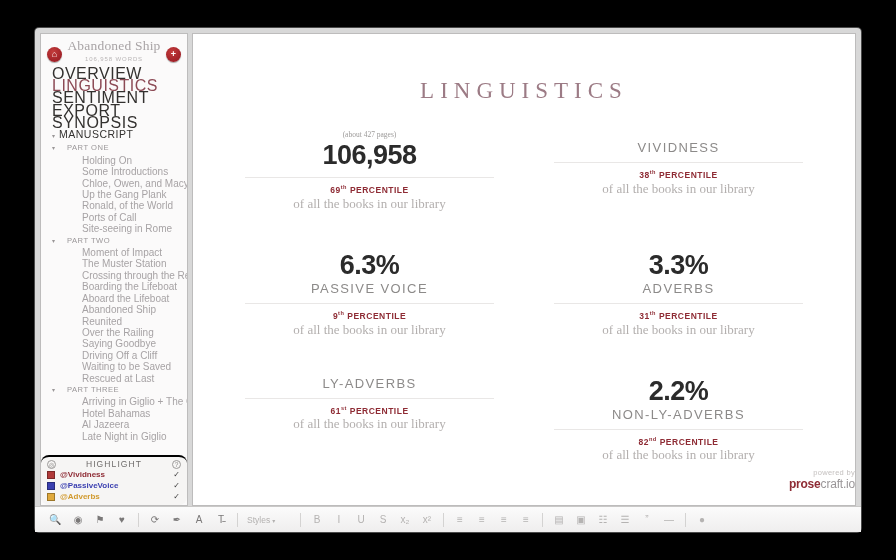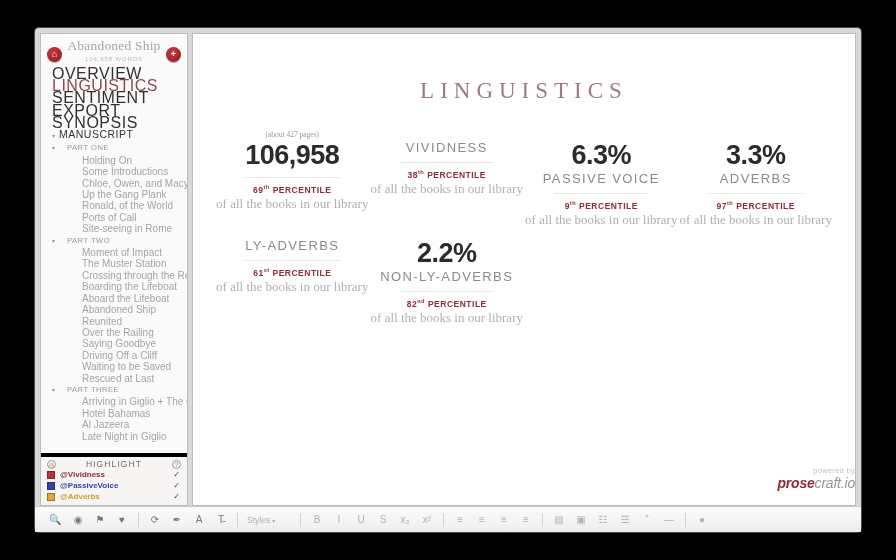--- a/index.html
+++ b/index.html
@@ -52,21 +52,21 @@
   }
   .nav-main div.active { color: #8c4a55; }
 
   .tree { padding-left: 11px; overflow: hidden; flex: 1; min-height: 0; }
   .tree-row { display: flex; align-items: baseline; cursor: pointer; line-height: 11.4px; }
   .disc { font-size: 6px; color: #9a9798; width: 7px; flex: none; }
   .lvl0 { font-size: 10.5px; letter-spacing: .5px; color: #33312f; }
   .lvl1 { font-size: 7.6px; letter-spacing: .5px; color: #9a9698; padding-left: 8px; }
   .lvl2 { font-size: 10px; color: #a7a3a5; padding-left: 23px; white-space: nowrap; }
 
-  .hl-panel { border-top: 4px solid #000000; background: #f6f5f4; padding: 2px 0 3px 0; }
+  .hl-panel { border-top: 2px solid #000000; background: #f6f5f4; padding: 2px 0 3px 0; border-radius: 8px; }
   .hl-head { display: flex; align-items: center; padding: 0 6px; }
   .hl-title { flex: 1; text-align: center; font-size: 8.5px; letter-spacing: 1.1px; color: #6e6b6a; }
   .hl-ico { width: 9px; height: 9px; border-radius: 50%; border: 1px solid #9c9a99;
             font-size: 6.5px; line-height: 8px; text-align: center; color: #8a8886; cursor: pointer; }
   .hl-row { display: flex; align-items: center; padding: 1px 7px 1px 6px; gap: 5px; cursor: pointer; }
   .sw { width: 8px; height: 8px; flex: none; border: 1px solid rgba(0,0,0,.3); }
   .hl-label { flex: 1; font-size: 8px; font-weight: bold; }
   .chk { font-size: 8px; color: #3a3a3a; }
 
   
@@ -74,34 +74,35 @@
     flex: 1; background: #fff; border: 1px solid #bdbcbc;
     display: flex; flex-direction: column; position: relative; min-height: 0;
   }
   .page-title {
     text-align: center; font-family: "Liberation Serif", serif;
     font-size: 23px; letter-spacing: 6px; color: #9c7b85;
     margin-top: 44px; font-weight: 400;
   }
   .grid {
     margin-top: 26px; padding: 0 22px;
-    display: grid; grid-template-columns: repeat(4, 1fr);
+    display: grid; grid-template-columns: repeat(2, 1fr);
+    row-gap: 28px;
   }
   .stat { text-align: center; position: relative; }
   .pages { font-size: 7.5px; color: #9c9a99; font-family: "Liberation Serif", serif; margin-bottom: 1px; height: 9px; }
   .big { font-size: 27px; font-weight: bold; color: #2b2b2b; letter-spacing: -.5px; line-height: 30px; }
   .lab { font-size: 13px; color: #8c8a89; letter-spacing: 1.4px; margin-top: 1px; }
   .rule { height: 1px; background: #e9e7e6; margin: 7px 30px 6px 30px; }
   .pct { font-size: 8.5px; font-weight: bold; color: #8e2b34; letter-spacing: .5px; }
   .pct sup { font-size: 5.6px; }
   .sub { font-size: 13px; color: #b3afae; font-family: "Liberation Serif", serif; margin-top: 1px; }
 
   .footer { position: absolute; bottom: 14px; left: 0; right: 0; text-align: right; }
   .footer .pw { font-size: 7.5px; color: #c3bfbe; letter-spacing: .3px; }
-  .footer .brand { font-size: 14px; letter-spacing: -.2px; font-style: italic; }
+  .footer .brand { font-size: 12px; letter-spacing: -.2px; }
   .footer .brand b { color: #8e2b34; font-weight: bold; }
   .footer .brand span { color: #9a9698; }
 
   
   .toolbar {
     height: 26px; background: linear-gradient(#fbfbfb, #efeeee);
     border-top: 1px solid #c9c8c7;
     display: flex; align-items: center; padding: 0 10px; gap: 0;
   }
   .tb { width: 22px; text-align: center; font-size: 10px; color: #7a7878; cursor: pointer; }
@@ -291,21 +292,21 @@
             <div class="lab">PASSIVE VOICE</div>
             <div class="rule"></div>
             <div class="pct"><span>9</span><sup>th</sup> <span>PERCENTILE</span></div>
             <div class="sub">of all the books in our library</div>
           </div>
           <div class="stat">
             <div class="pages"></div>
             <div class="big">3.3%</div>
             <div class="lab">ADVERBS</div>
             <div class="rule"></div>
-            <div class="pct"><span>97</span><sup>th</sup> <span>PERCENTILE</span></div>
+            <div class="pct"><span>31</span><sup>th</sup> <span>PERCENTILE</span></div>
             <div class="sub">of all the books in our library</div>
           </div>
           <div class="stat">
             <div class="pages"></div>
             <div class="lab">LY-ADVERBS</div>
             <div class="rule"></div>
             <div class="pct"><span>61</span><sup>st</sup> <span>PERCENTILE</span></div>
             <div class="sub">of all the books in our library</div>
           </div>
           <div class="stat">

